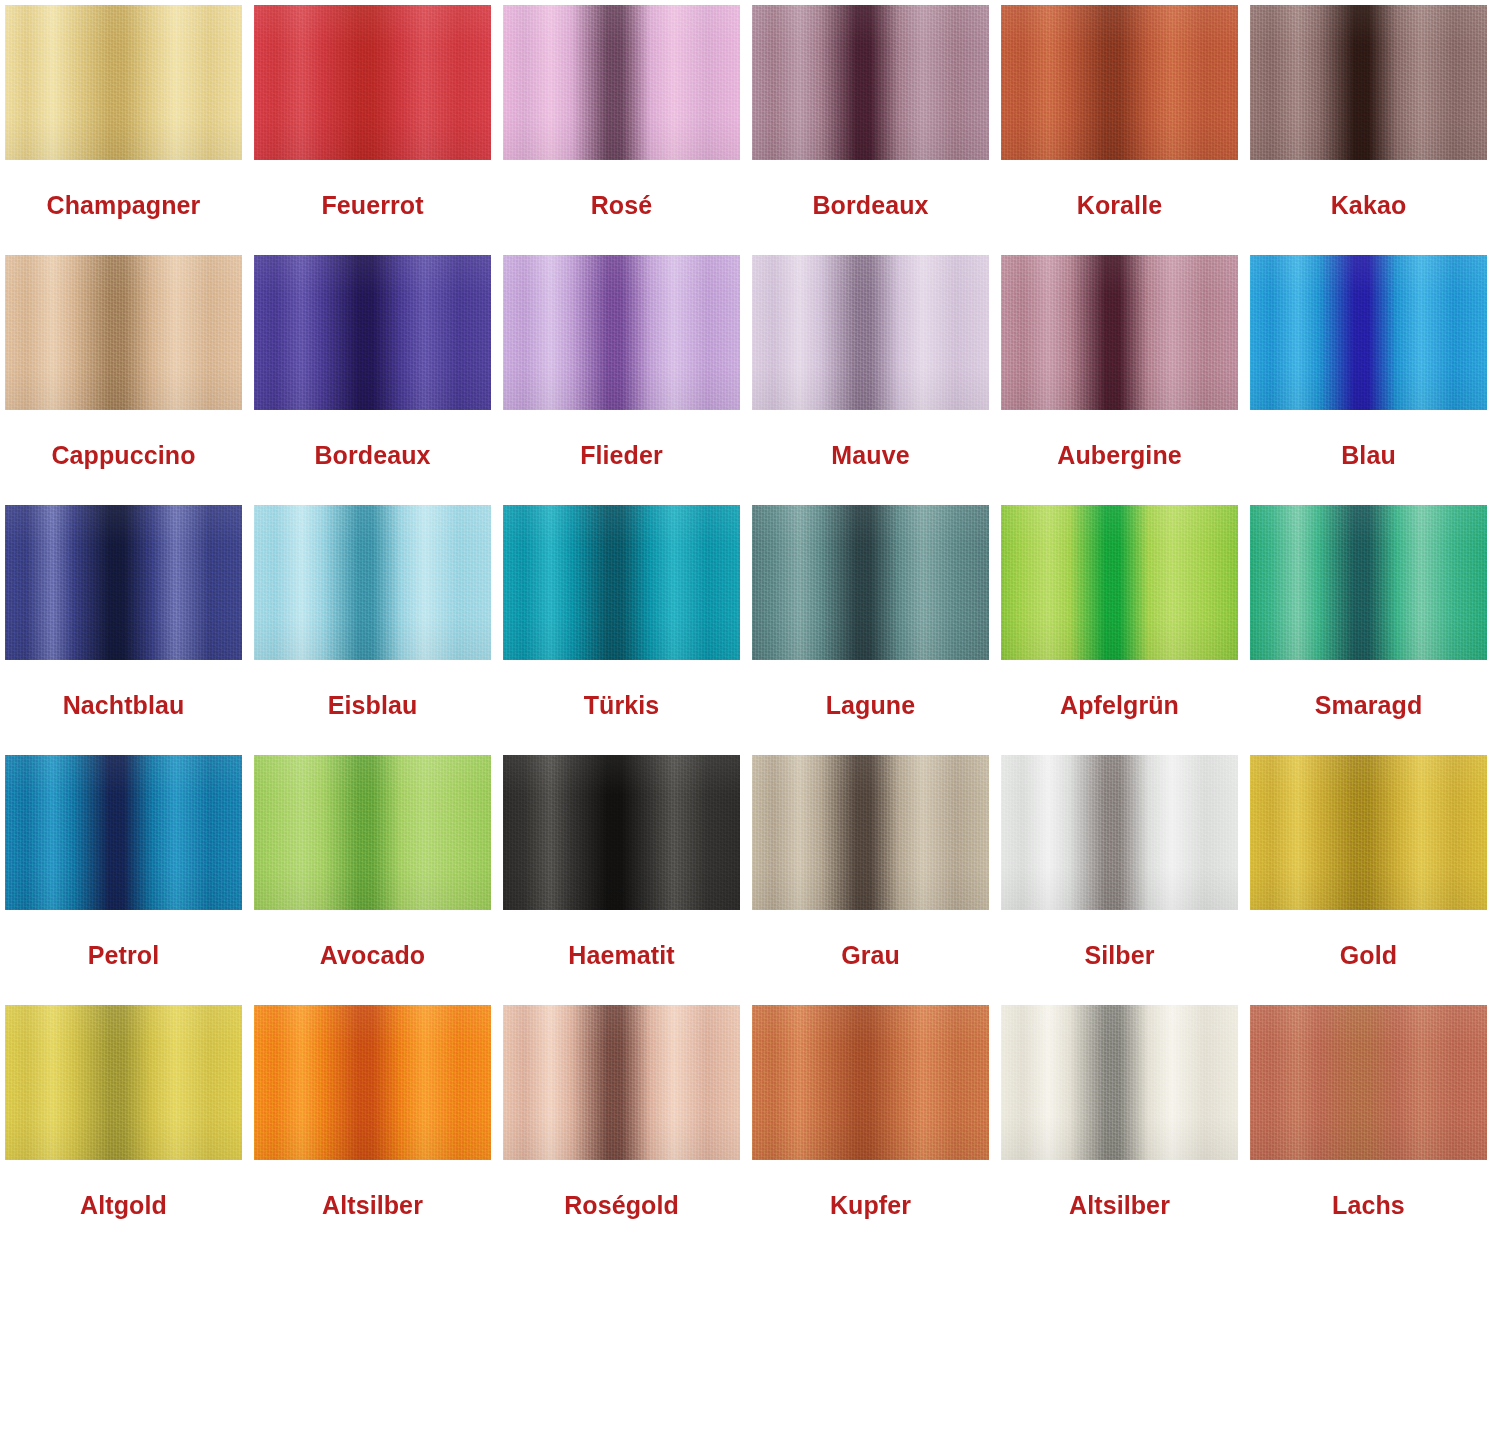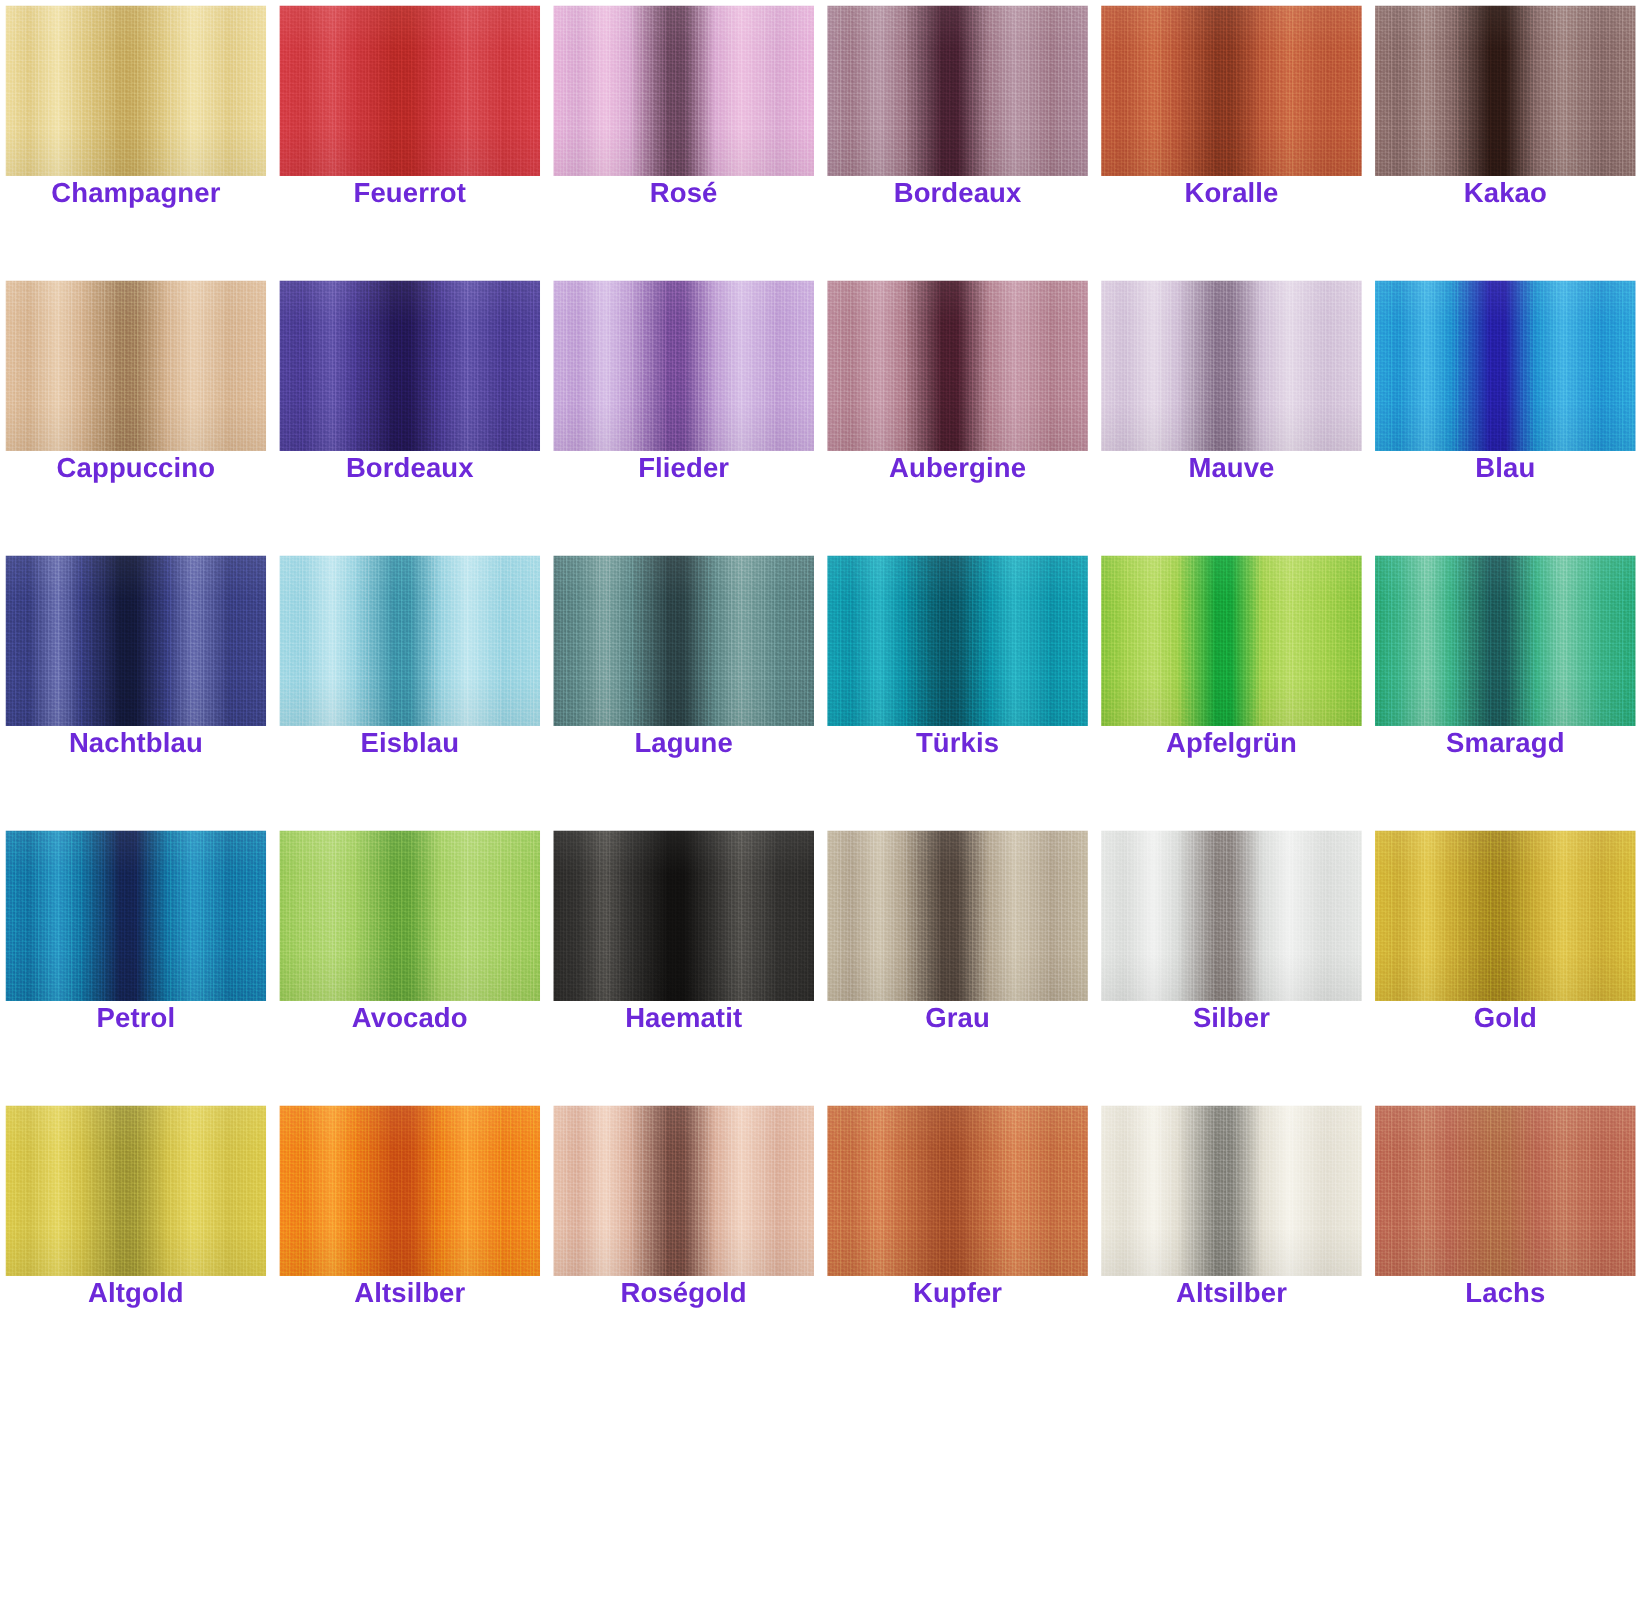--- a/index.html
+++ b/index.html
@@ -66,24 +66,24 @@
   .swatch-sheen {
     position: absolute;
     inset: 0;
     background: linear-gradient(180deg,
       rgba(255,255,255,0.07) 0%,
       rgba(255,255,255,0.00) 26%,
       rgba(0,0,0,0.00) 72%,
       rgba(0,0,0,0.05) 100%);
   }
   .swatch-label {
-    margin-top: 3px;
+    margin-top: 32px;
     font-size: 25px;
     font-weight: bold;
-    color: #6d28d9;
+    color: #b91c1c;
     text-align: left;
     line-height: 1.1;
     letter-spacing: 0.1px;
     white-space: nowrap;
   }
 </style>
 </head>
 <body>
 
 <div id="swatch-grid">
@@ -154,36 +154,36 @@
     <div class="swatch-cell">
       <div class="swatch-chip">
         <div class="swatch-grad" style="background: linear-gradient(90deg, rgb(205, 176, 223) 0%, rgb(194, 162, 214) 9%, rgb(217, 194, 232) 20%, rgb(194, 162, 214) 29%, rgb(122, 79, 156) 44%, rgb(122, 79, 156) 50%, rgb(194, 162, 214) 62%, rgb(217, 194, 232) 72%, rgb(194, 162, 214) 86%, rgb(205, 176, 223) 100%);"></div>
         <div class="swatch-noise"></div>
         <div class="swatch-sheen"></div>
       </div>
       <div class="swatch-label">Flieder</div>
     </div>
     <div class="swatch-cell">
       <div class="swatch-chip">
+        <div class="swatch-grad" style="background: linear-gradient(90deg, rgb(222, 208, 226) 0%, rgb(211, 195, 217) 9%, rgb(230, 219, 233) 20%, rgb(211, 195, 217) 29%, rgb(142, 122, 146) 44%, rgb(142, 122, 146) 50%, rgb(211, 195, 217) 62%, rgb(230, 219, 233) 72%, rgb(211, 195, 217) 86%, rgb(222, 208, 226) 100%);"></div>
+        <div class="swatch-noise"></div>
+        <div class="swatch-sheen"></div>
+      </div>
+      <div class="swatch-label">Mauve</div>
+    </div>
+    <div class="swatch-cell">
+      <div class="swatch-chip">
         <div class="swatch-grad" style="background: linear-gradient(90deg, rgb(192, 146, 161) 0%, rgb(181, 133, 147) 9%, rgb(203, 161, 176) 20%, rgb(181, 133, 147) 29%, rgb(77, 31, 47) 44%, rgb(77, 31, 47) 50%, rgb(181, 133, 147) 62%, rgb(203, 161, 176) 72%, rgb(181, 133, 147) 86%, rgb(192, 146, 161) 100%);"></div>
         <div class="swatch-noise"></div>
         <div class="swatch-sheen"></div>
       </div>
       <div class="swatch-label">Aubergine</div>
     </div>
     <div class="swatch-cell">
       <div class="swatch-chip">
-        <div class="swatch-grad" style="background: linear-gradient(90deg, rgb(222, 208, 226) 0%, rgb(211, 195, 217) 9%, rgb(230, 219, 233) 20%, rgb(211, 195, 217) 29%, rgb(142, 122, 146) 44%, rgb(142, 122, 146) 50%, rgb(211, 195, 217) 62%, rgb(230, 219, 233) 72%, rgb(211, 195, 217) 86%, rgb(222, 208, 226) 100%);"></div>
-        <div class="swatch-noise"></div>
-        <div class="swatch-sheen"></div>
-      </div>
-      <div class="swatch-label">Mauve</div>
-    </div>
-    <div class="swatch-cell">
-      <div class="swatch-chip">
         <div class="swatch-grad" style="background: linear-gradient(90deg, rgb(47, 167, 220) 0%, rgb(34, 150, 210) 9%, rgb(69, 182, 230) 20%, rgb(34, 150, 210) 29%, rgb(38, 32, 168) 44%, rgb(38, 32, 168) 50%, rgb(34, 150, 210) 62%, rgb(69, 182, 230) 72%, rgb(34, 150, 210) 86%, rgb(47, 167, 220) 100%);"></div>
         <div class="swatch-noise"></div>
         <div class="swatch-sheen"></div>
       </div>
       <div class="swatch-label">Blau</div>
     </div>
     <div class="swatch-cell">
       <div class="swatch-chip">
         <div class="swatch-grad" style="background: linear-gradient(90deg, rgb(65, 71, 142) 0%, rgb(58, 64, 132) 9%, rgb(110, 116, 179) 20%, rgb(58, 64, 132) 29%, rgb(20, 26, 60) 44%, rgb(20, 26, 60) 50%, rgb(58, 64, 132) 62%, rgb(110, 116, 179) 72%, rgb(58, 64, 132) 86%, rgb(65, 71, 142) 100%);"></div>
         <div class="swatch-noise"></div>
@@ -194,33 +194,33 @@
     <div class="swatch-cell">
       <div class="swatch-chip">
         <div class="swatch-grad" style="background: linear-gradient(90deg, rgb(168, 219, 230) 0%, rgb(157, 213, 226) 9%, rgb(195, 232, 240) 20%, rgb(157, 213, 226) 29%, rgb(63, 150, 171) 44%, rgb(63, 150, 171) 50%, rgb(157, 213, 226) 62%, rgb(195, 232, 240) 72%, rgb(157, 213, 226) 86%, rgb(168, 219, 230) 100%);"></div>
         <div class="swatch-noise"></div>
         <div class="swatch-sheen"></div>
       </div>
       <div class="swatch-label">Eisblau</div>
     </div>
     <div class="swatch-cell">
       <div class="swatch-chip">
+        <div class="swatch-grad" style="background: linear-gradient(90deg, rgb(23, 163, 181) 0%, rgb(14, 149, 170) 9%, rgb(42, 180, 197) 20%, rgb(14, 149, 170) 29%, rgb(11, 91, 107) 44%, rgb(11, 91, 107) 50%, rgb(14, 149, 170) 62%, rgb(42, 180, 197) 72%, rgb(14, 149, 170) 86%, rgb(23, 163, 181) 100%);"></div>
+        <div class="swatch-noise"></div>
+        <div class="swatch-sheen"></div>
+      </div>
+      <div class="swatch-label">Türkis</div>
+    </div>
+    <div class="swatch-cell">
+      <div class="swatch-chip">
         <div class="swatch-grad" style="background: linear-gradient(90deg, rgb(90, 128, 129) 0%, rgb(98, 140, 140) 9%, rgb(131, 168, 166) 20%, rgb(98, 140, 140) 29%, rgb(45, 68, 72) 44%, rgb(45, 68, 72) 50%, rgb(98, 140, 140) 62%, rgb(131, 168, 166) 72%, rgb(98, 140, 140) 86%, rgb(90, 128, 129) 100%);"></div>
         <div class="swatch-noise"></div>
         <div class="swatch-sheen"></div>
       </div>
       <div class="swatch-label">Lagune</div>
-    </div>
-    <div class="swatch-cell">
-      <div class="swatch-chip">
-        <div class="swatch-grad" style="background: linear-gradient(90deg, rgb(23, 163, 181) 0%, rgb(14, 149, 170) 9%, rgb(42, 180, 197) 20%, rgb(14, 149, 170) 29%, rgb(11, 91, 107) 44%, rgb(11, 91, 107) 50%, rgb(14, 149, 170) 62%, rgb(42, 180, 197) 72%, rgb(14, 149, 170) 86%, rgb(23, 163, 181) 100%);"></div>
-        <div class="swatch-noise"></div>
-        <div class="swatch-sheen"></div>
-      </div>
-      <div class="swatch-label">Türkis</div>
     </div>
     <div class="swatch-cell">
       <div class="swatch-chip">
         <div class="swatch-grad" style="background: linear-gradient(90deg, rgb(140, 198, 63) 0%, rgb(166, 210, 79) 9%, rgb(188, 221, 106) 20%, rgb(166, 210, 79) 29%, rgb(23, 166, 59) 44%, rgb(23, 166, 59) 50%, rgb(166, 210, 79) 62%, rgb(188, 221, 106) 72%, rgb(166, 210, 79) 86%, rgb(140, 198, 63) 100%);"></div>
         <div class="swatch-noise"></div>
         <div class="swatch-sheen"></div>
       </div>
       <div class="swatch-label">Apfelgrün</div>
     </div>
     <div class="swatch-cell">

